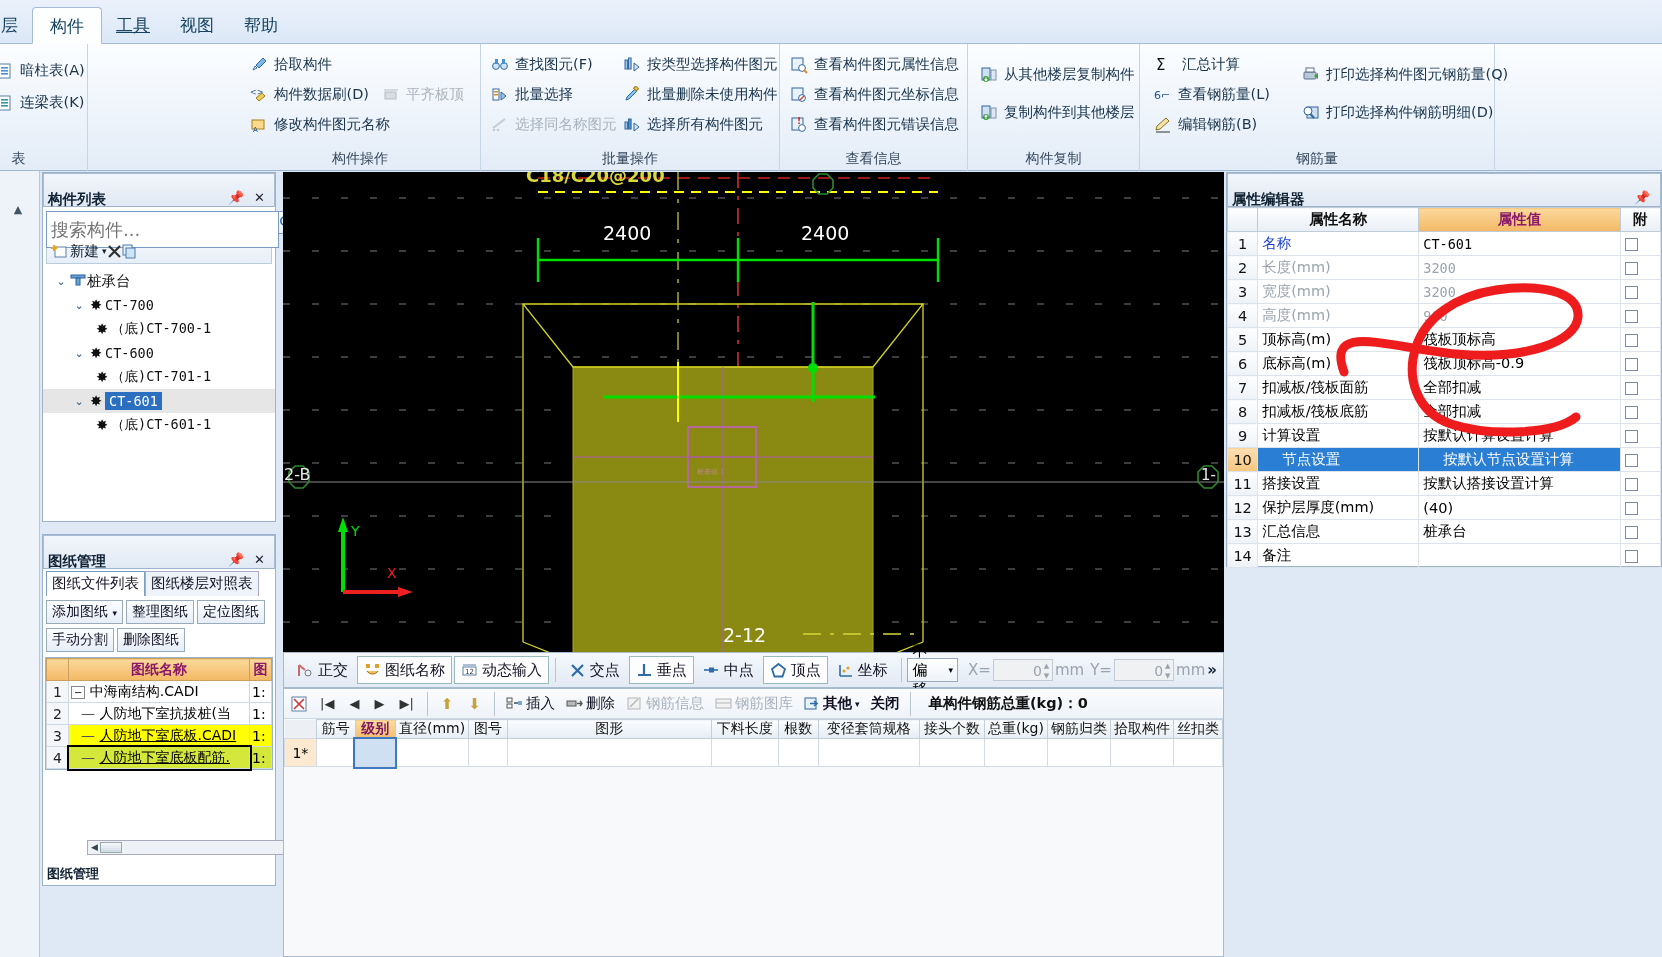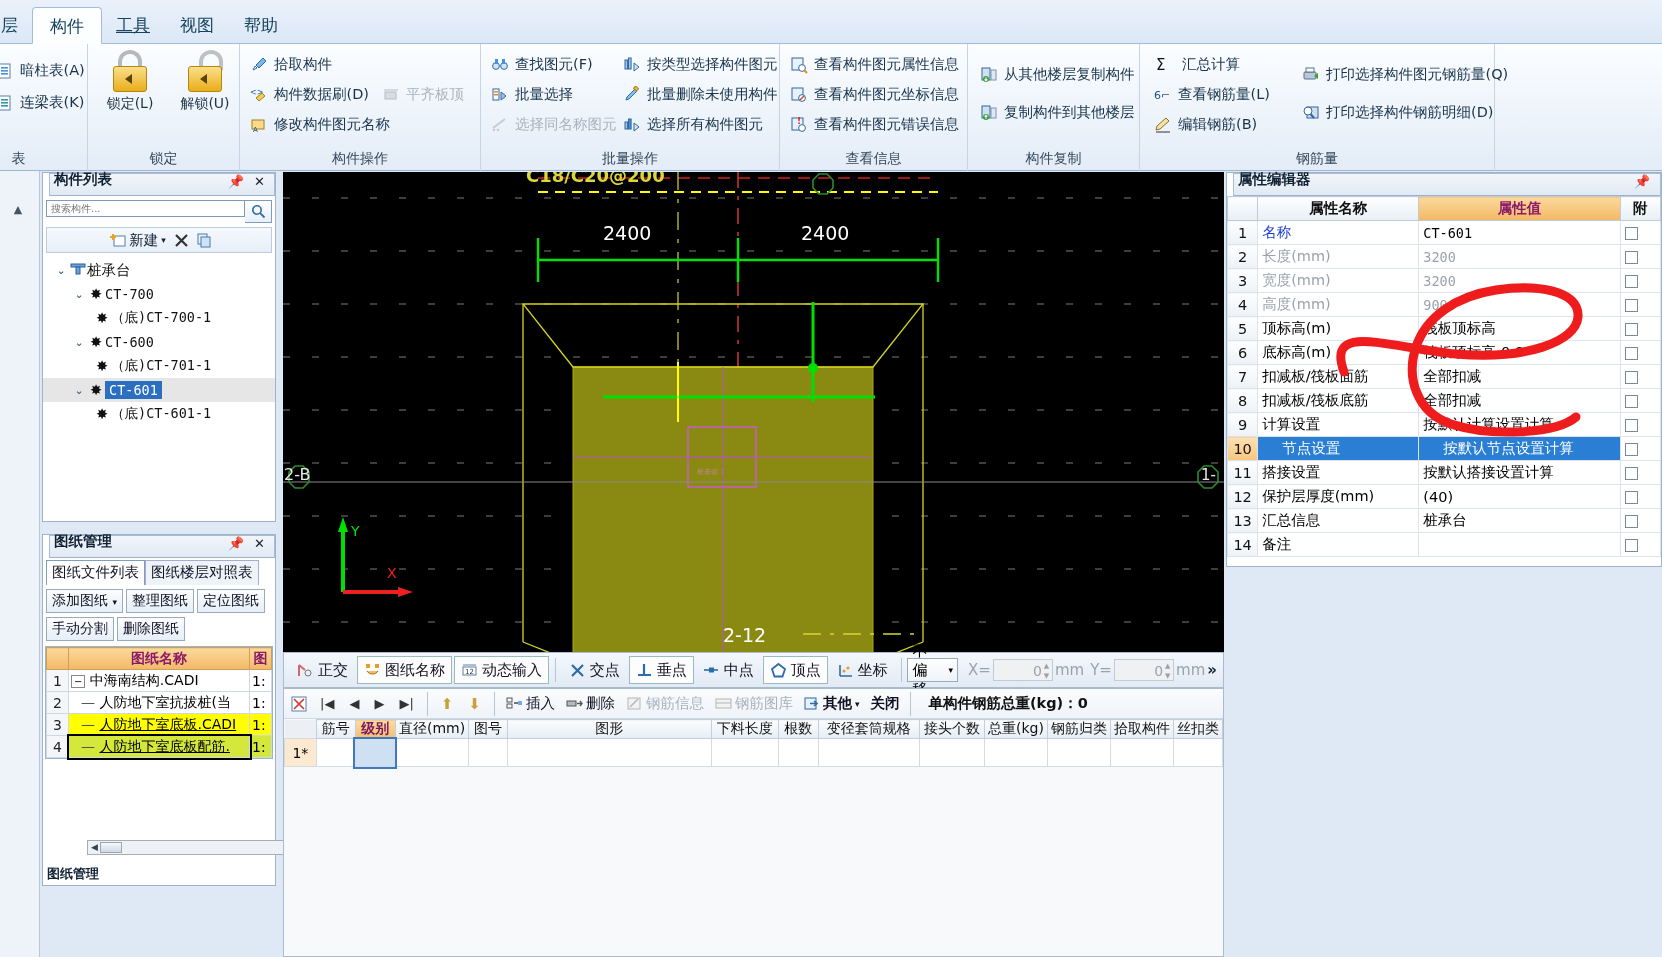--- a/index.html
+++ b/index.html
@@ -77,44 +77,44 @@
   .lock .body:after {
     content:''; position: absolute; left: 11px; top: 7px;
     width: 0; height: 0; border-top: 5px solid transparent;
     border-bottom: 5px solid transparent; border-right: 7px solid #5a4302;
   }
 
   
   .panel-head {
     height: 23px; background: linear-gradient(#f2f6fb,#e0e9f4);
     border: 1px solid #a8bcd2; border-bottom: 1px solid #9db3cb;
-    display: flex; align-items: flex-end; padding: 6px 4px;
-    font-size: 14.5px; color: #123; font-weight: bold; margin-left: 6px;
+    display: flex; align-items: flex-start; padding: 16px 4px;
+    font-size: 14.5px; color: #123; font-weight: bold;
   }
   .panel-head .sp { flex: 1; }
   .panel-head .pin, .panel-head .x { padding: 0 5px; color: #223; font-size: 13px; cursor: pointer;}
 
   #comp-list { position: absolute; left: 42px; top: 172px; width: 234px; height: 350px;
                background: #fff; border: 1px solid #9db3cb; }
   .search-row { display: flex; margin: 4px 3px 0 3px; height: 23px; }
   .search-row input {
-    flex: 1; border: 1px solid #7a9cc2; outline: none; height: 17px;
-    font-size: 10px; padding-left: 4px; color: #333;
+    flex: 1; border: 1px solid #7a9cc2; outline: none; height: 37px;
+    font-size: 18px; padding-left: 4px; color: #333;
     font-family: "DejaVu Sans", sans-serif;
   }
   .search-btn {
     width: 27px; border: 1px solid #7a9cc2; border-left: none;
     background: linear-gradient(#fff,#e8f0fa); display:flex;
     align-items:center; justify-content:center; cursor: pointer;
   }
   .tool-row {
     margin: 4px 3px 0 3px; height: 26px;
     background: linear-gradient(#f6f9fd,#e6eef8);
     border: 1px solid #bcd; display: flex; align-items: center;
-    padding-left: 4px; gap: 8px; justify-content: center;
+    padding-left: 4px; 
   }
   .tool-row .ti { font-size: 14.5px; color: #123; cursor: default; display:flex; align-items:center; gap:3px;}
   .tree { margin: 5px 0 0 0; font-size: 14.5px; color: #111; }
   .tnode { height: 24px; display: flex; align-items: center; white-space: nowrap; }
   .tnode .caret { width: 16px; text-align:center; color:#2d5580; font-size: 11px;}
   .tnode .gear { width: 18px; text-align:center; }
   .tnode .lbl-sel { background: #2a6fc0; color:#fff; padding: 1px 4px; }
   .mono { font-family: "DejaVu Sans Mono", "Liberation Mono", monospace; font-size: 13.5px; }
 
   #dwg-mgr { position: absolute; left: 42px; top: 534px; width: 234px; height: 352px;
@@ -280,37 +280,20 @@
               <rect x="5" y="5" width="7" height="1.6" fill="#39a">  </rect>
               <rect x="5" y="8" width="7" height="1.6" fill="#39a"></rect>
               <rect x="5" y="11" width="7" height="1.6" fill="#39a"></rect>
             </svg>
         </span>
         <span>连梁表(K)</span>
       </div>
       <div class="rgroup-title" style="left:-20px;">表</div>
     </div>
 
-    <div class="rgroup" style="left:88px; width:152px;">
-      <div class="rbtn-big" style="left:3px;">
-        <div class="lock">
-            <div class="shackle"></div>
-            <div class="body"></div>
-          </div>
-        <span class="lbl">锁定(L)</span>
-      </div>
-      <div class="rbtn-big" style="left:78px;">
-        <div class="lock open">
-            <div class="shackle"></div>
-            <div class="body"></div>
-          </div>
-        <span class="lbl">解锁(U)</span>
-      </div>
-      <div class="rgroup-title">锁定</div>
-    </div>
 
     <div class="rgroup" style="left:240px; width:241px;">
       <div class="rbtn-small" style="left:8px; top:6px;">
         <span class="ico"><svg width="18" height="18" viewBox="0 0 18 18">
               <path d="M13 2l3 3-7 7-3-3z" fill="#7ab6e8" stroke="#2f6ea8"></path>
               <path d="M5 10l-2 4 4-2z" fill="#fff" stroke="#2f6ea8"></path>
             </svg></span>
         <span>拾取构件</span>
       </div>
       <div class="rbtn-small" style="left:8px; top:36px;">

